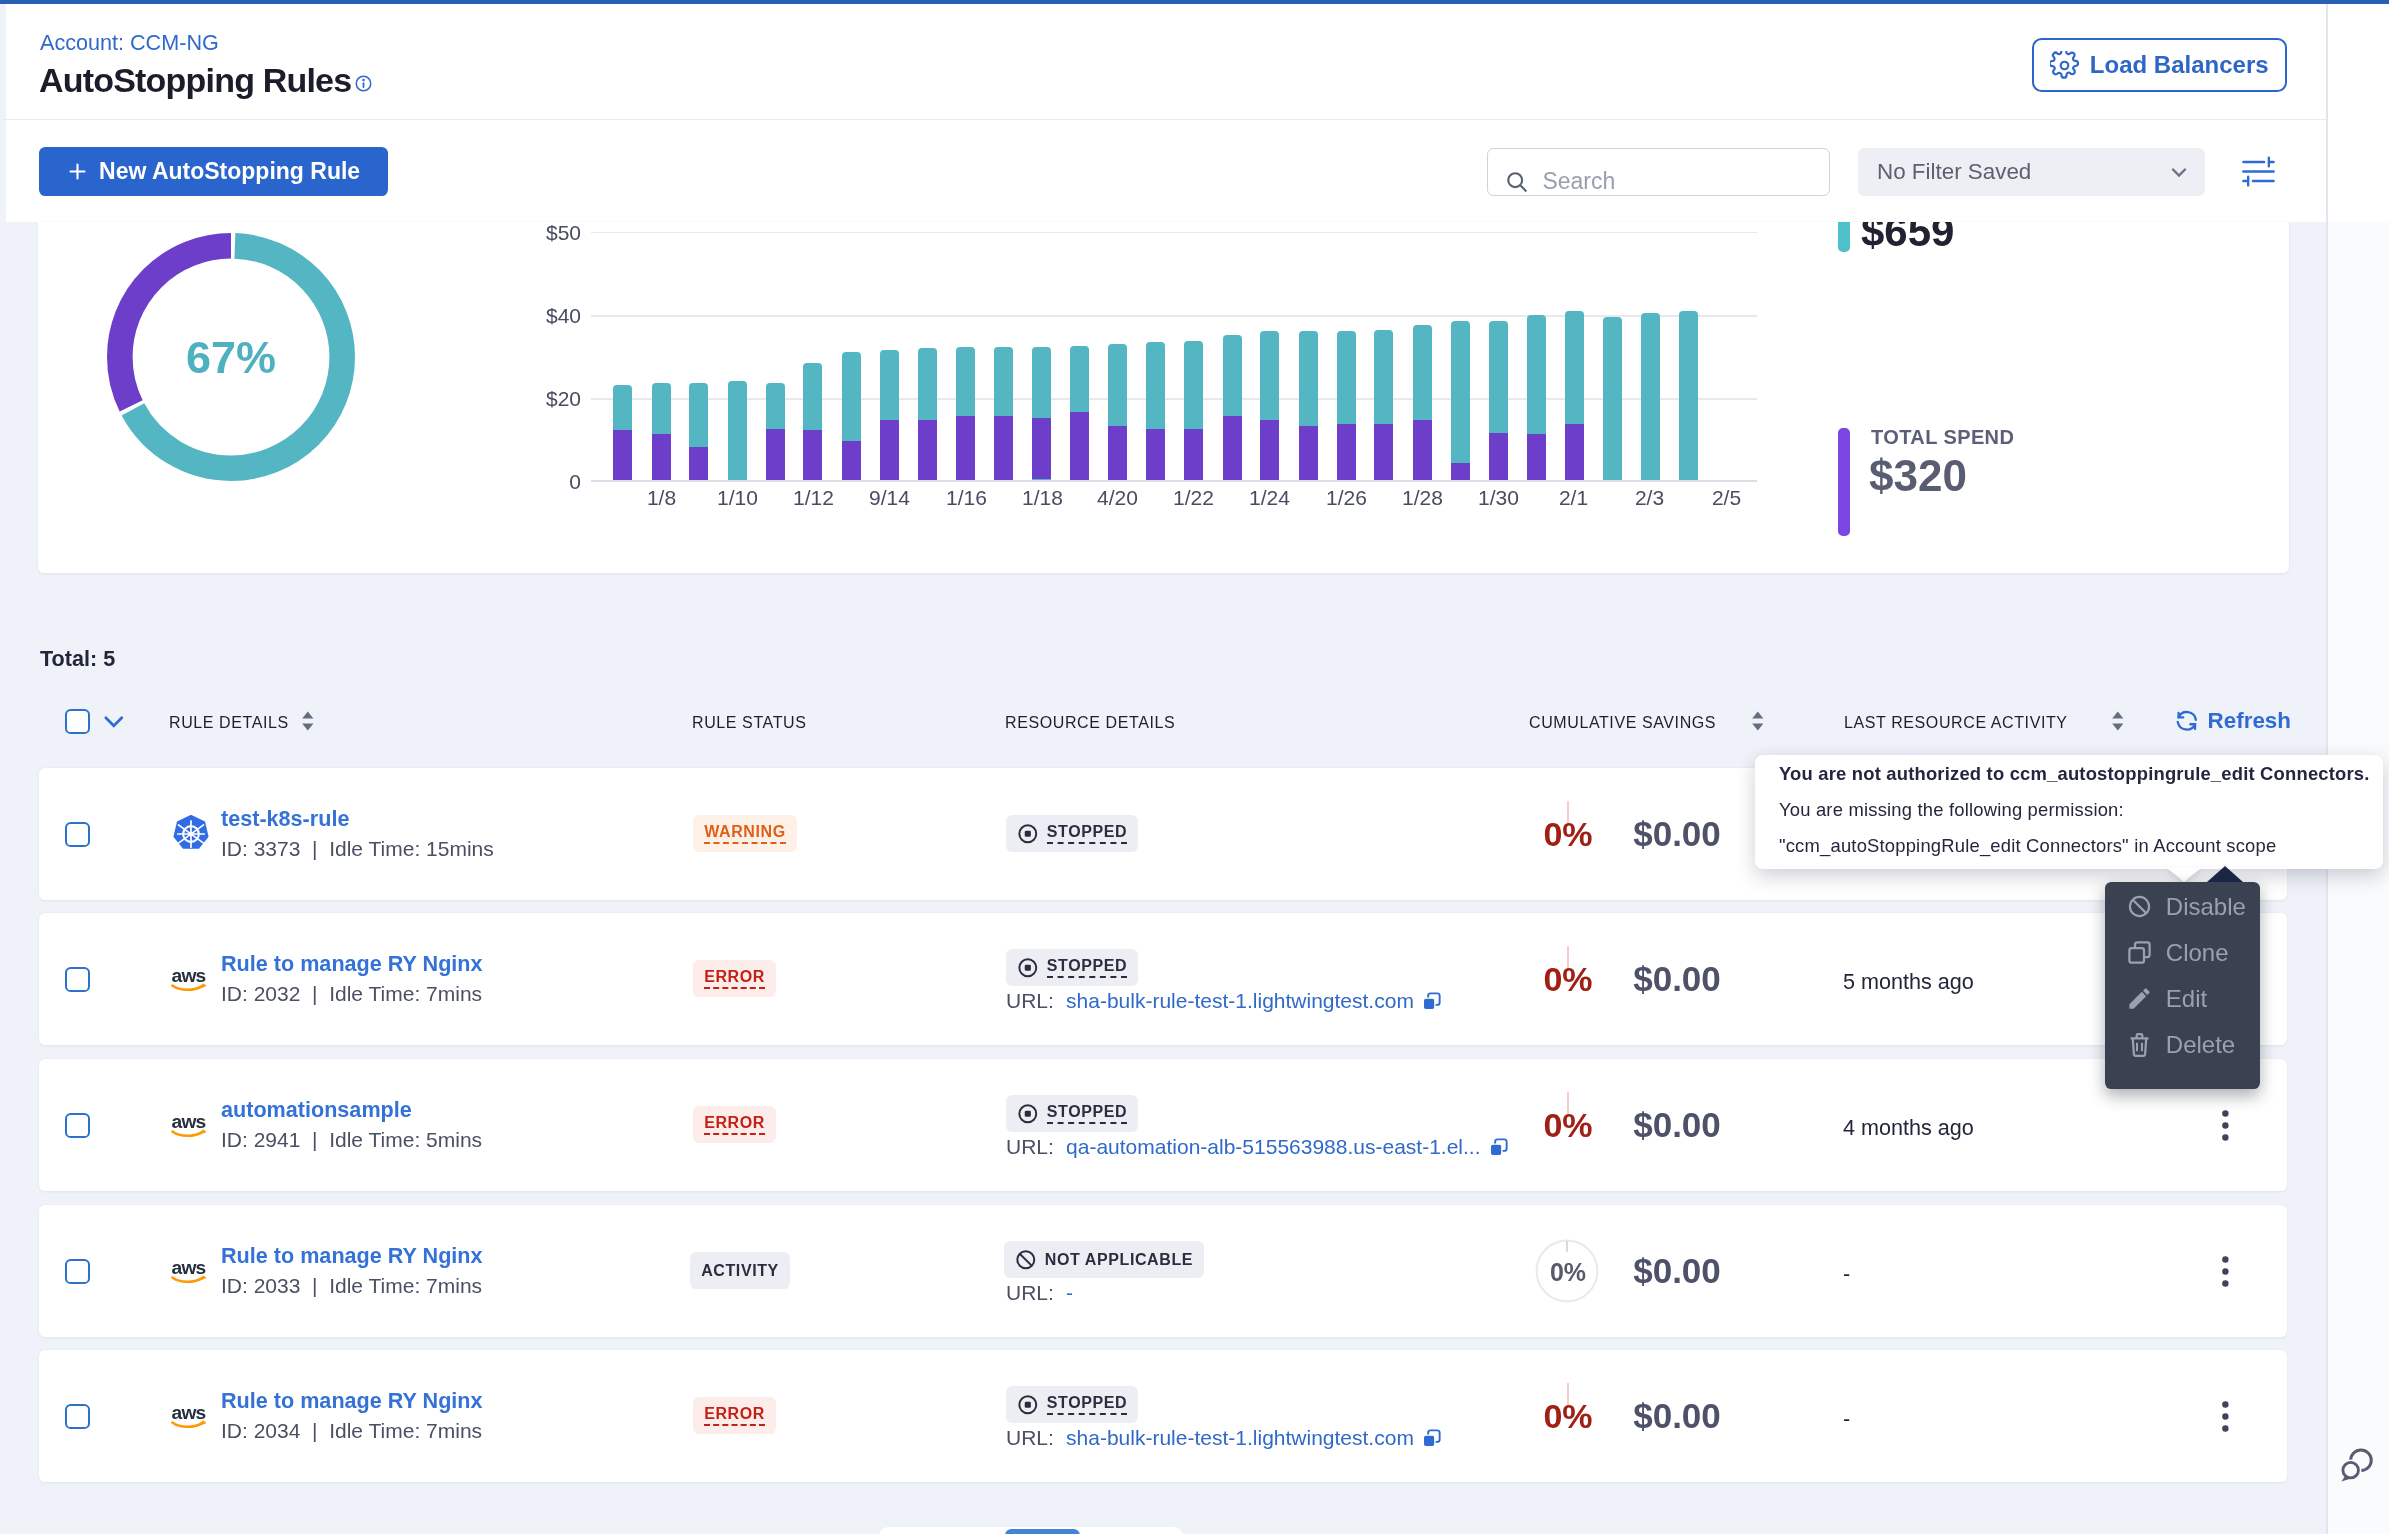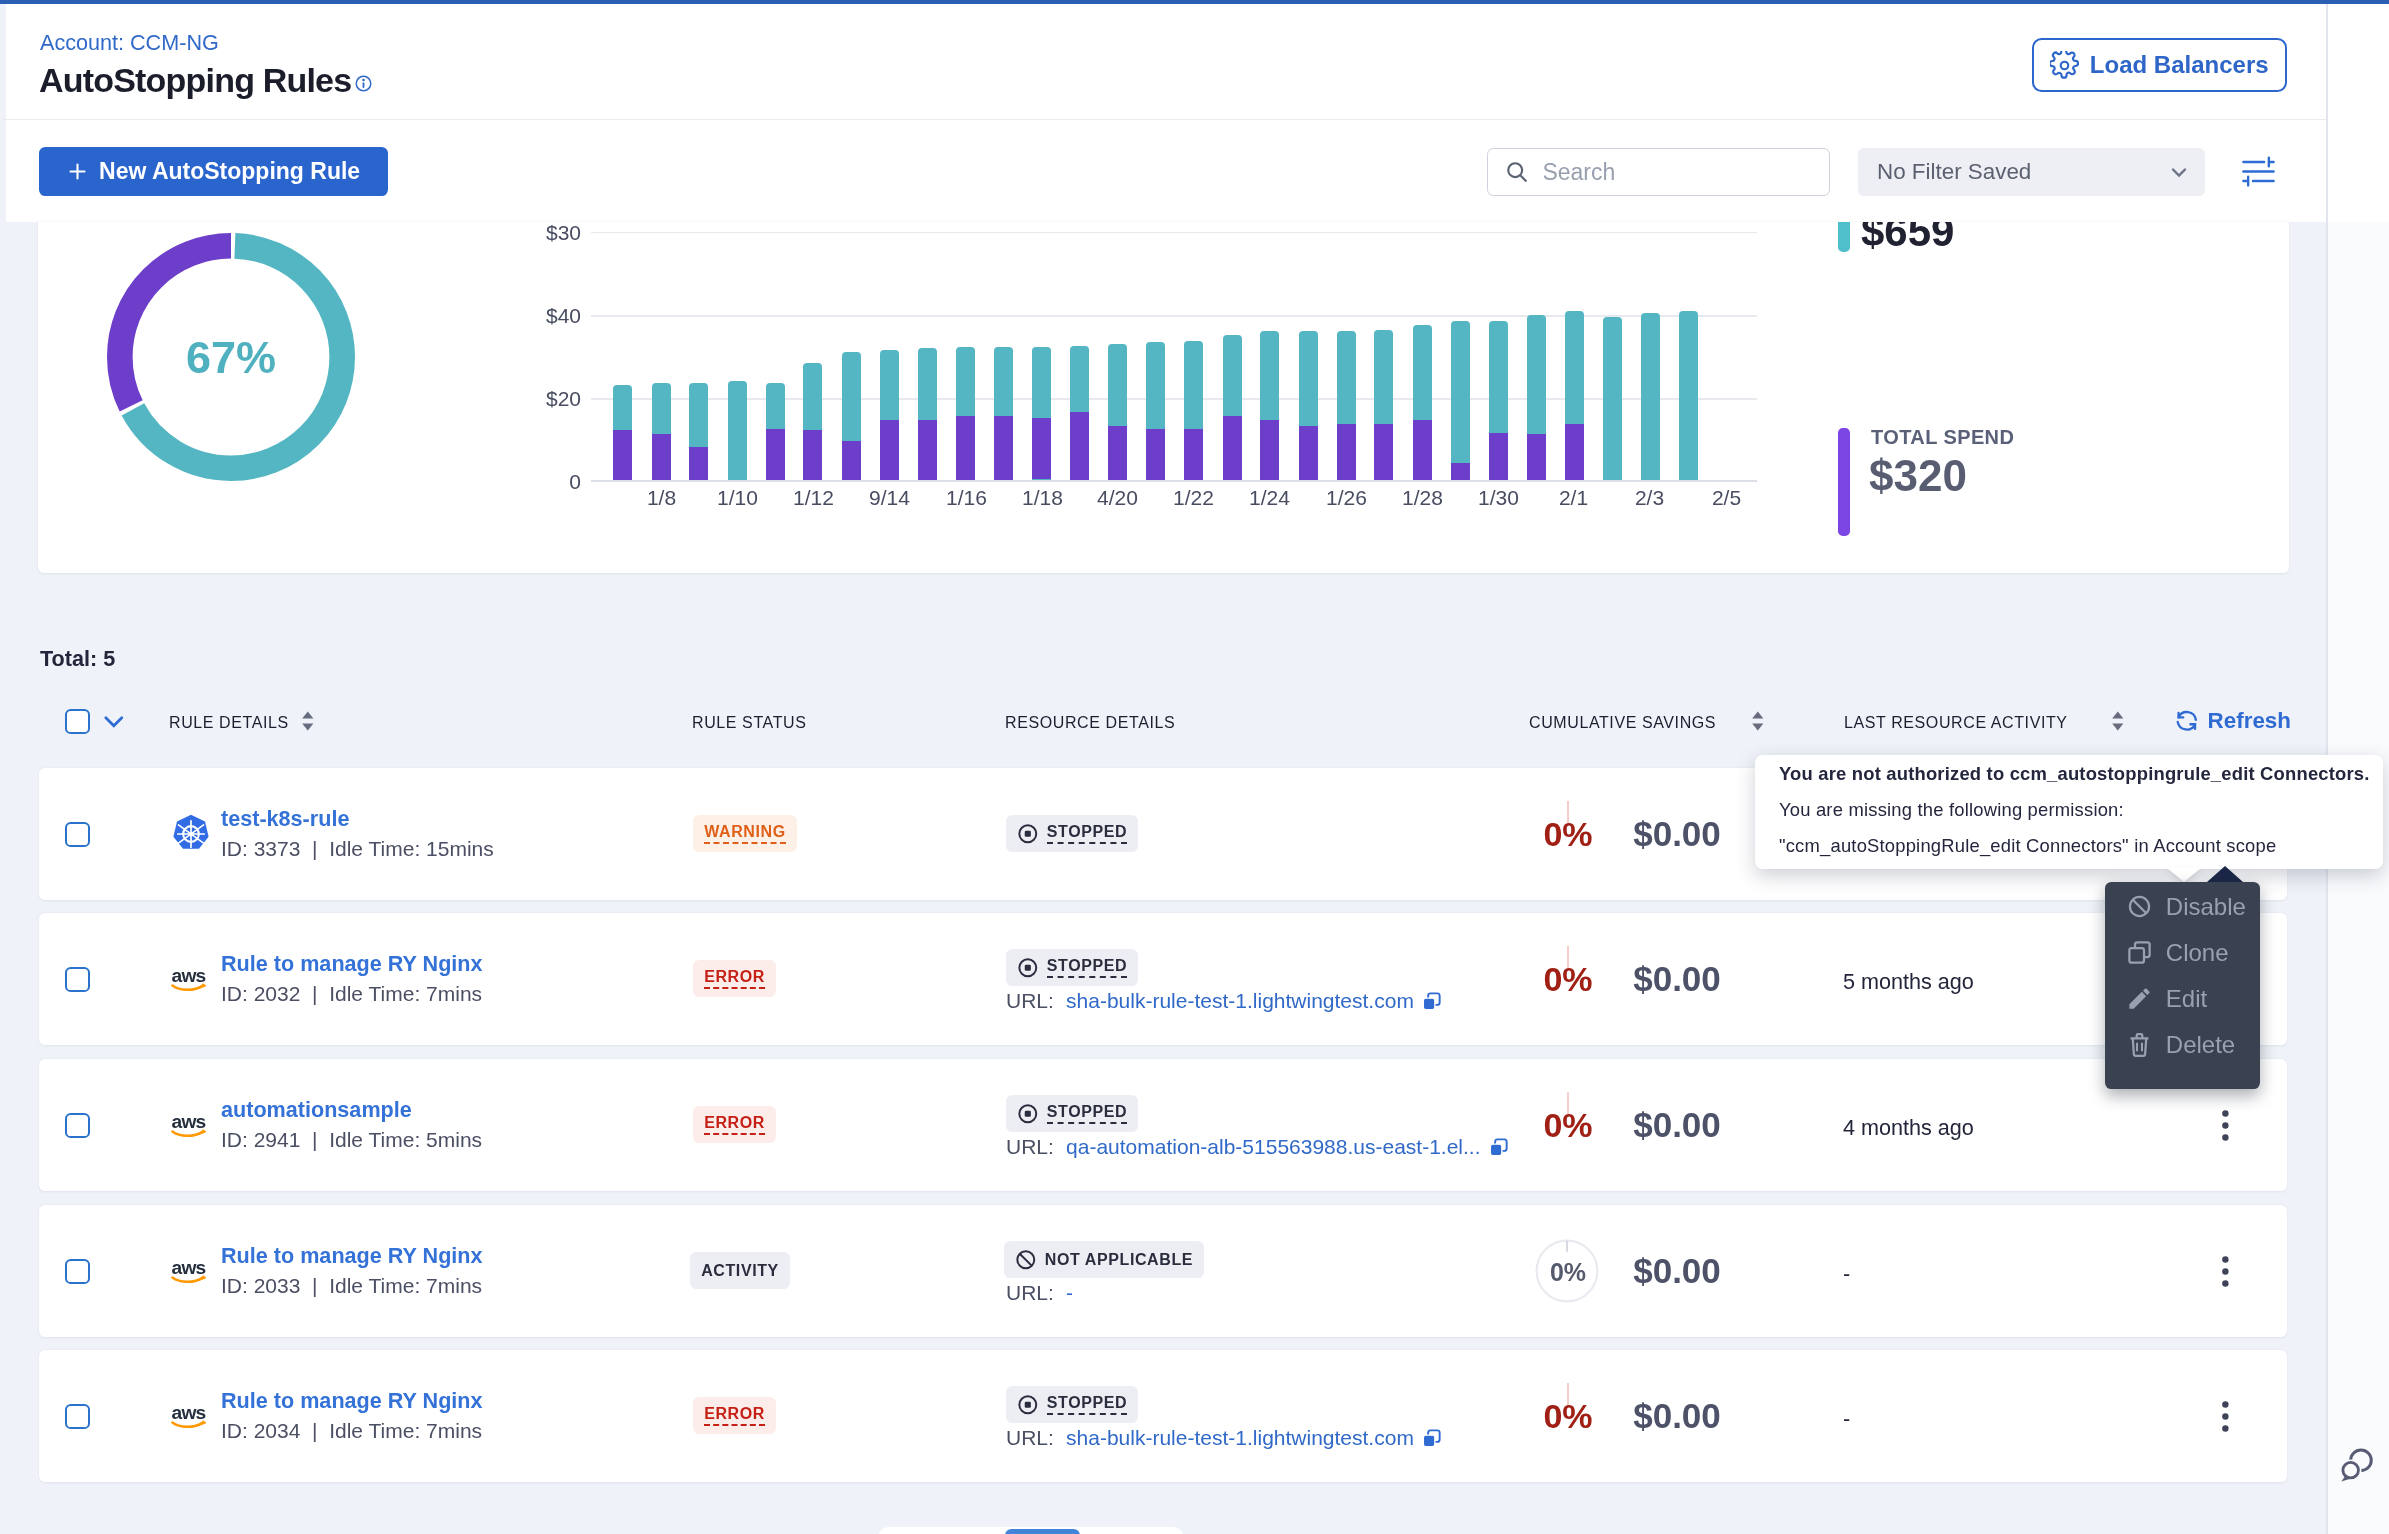--- a/index.html
+++ b/index.html
@@ -10,21 +10,21 @@
 #topbar{left:0;top:0;width:2389px;height:4px;background:#2a5fb3}
 #gutter{left:2326px;top:0;width:63px;height:1535px;background:#fafbfd}
 #hdr{left:0;top:4px;width:2326px;height:115px;background:#fff;border-left:6.4px solid #eff2f8}
 #toolbar{left:0;top:119px;width:2326px;height:103px;background:#fff;border-left:6.4px solid #eff2f8;border-top:1.6px solid #e9ebf1}
 #gutterTop{left:2326px;top:0;width:63px;height:222px;background:#fff}
 #vdiv{left:2326px;top:4px;width:1.6px;height:1531px;background:#e2e4ee}
 #account{left:40px;top:29.5px;font-size:21.6px;color:#3069c8}
 #title{left:39px;top:61px;font-size:34px;font-weight:700;color:#1b1d2b;letter-spacing:-0.8px}
 #lbbtn{left:2032px;top:38px;width:255px;height:54px;border:2.4px solid #2b66cc;border-radius:9.6px;display:flex;align-items:center;justify-content:center;gap:10.4px;color:#2e66c8;font-size:24px;font-weight:700;background:#fff}
 #newbtn{left:39px;top:147px;width:349px;height:49px;background:#2a64cd;border-radius:6.4px;color:#fff;font-size:23px;font-weight:700;display:flex;align-items:center;justify-content:center;gap:11.2px}
-#search{left:1487px;top:148px;width:343px;height:48px;background:#fff;border:1.6px solid #cdd2dc;border-radius:6.4px;display:flex;align-items:center;gap:12.8px;padding-left:16px;color:#98a0af;font-size:23px}
+#search{left:1487px;top:148px;width:343px;height:48px;background:#fff;border:1.6px solid #cdd2dc;border-radius:6.4px;display:flex;align-items:flex-end;gap:12.8px;padding-left:16px;color:#98a0af;font-size:23px}
 #nofilter{left:1858px;top:148px;width:347px;height:48px;background:#edeff5;border-radius:6.4px;display:flex;align-items:center;color:#5b6170;font-size:22.4px;font-weight:400;padding-left:19px}
 #nofilter svg{margin-left:auto;margin-right:14.4px}
 
 #card{left:38px;top:222px;width:2251px;height:351px;background:#fff;border-radius:0 0 6.4px 6.4px;box-shadow:0 0.8px 2.4px rgba(40,50,80,.08);overflow:hidden}
 #donutwrap{left:69px;top:11.2px;width:248px;height:248px}
 #pct{left:0;top:99px;width:248px;text-align:center;font-size:45px;font-weight:700;color:#4fb1bf}
 .grid{position:absolute;left:553px;width:1166px;height:1.6px;background:#e7e9ef}
 .ylab{position:absolute;width:64px;text-align:right;font-size:21px;color:#484c60}
 .xlab{position:absolute;width:77px;text-align:center;font-size:21px;color:#484c60;top:264px}
 .bar{position:absolute;width:19px;background:#54b6c2;border-radius:4px 4px 0 0}
@@ -107,21 +107,21 @@
         <circle cx="155" cy="155" r="139" fill="none" stroke="#54b6c2" stroke-width="32" stroke-dasharray="581.2 873.3" stroke-dashoffset="-5"></circle>
         <circle cx="155" cy="155" r="139" fill="none" stroke="#6d3ec9" stroke-width="32" stroke-dasharray="283.2 873.3" stroke-dashoffset="-591"></circle>
       </g>
     </svg>
     <div class="abs" id="pct">67%</div>
   </div>
   <div class="grid" style="top:9.6px"></div>
   <div class="grid" style="top:93px"></div>
   <div class="grid" style="top:176px"></div>
   <div class="grid" style="top:258px;background:#dcdfe7"></div>
-  <div class="ylab" style="left:479px;top:-0.8px">$30</div>
+  <div class="ylab" style="left:479px;top:-0.8px">$50</div>
   <div class="ylab" style="left:479px;top:82px">$40</div>
   <div class="ylab" style="left:479px;top:165px">$20</div>
   <div class="ylab" style="left:479px;top:248px">0</div>
   <div class="abs" id="barwrap" style="left:-38px;top:-222px;width:2251px;height:573px">
 <div class="bar" style="left:613px;top:385px;height:95px"></div>
 <div class="barp" style="left:613px;top:430px;height:50px"></div>
 <div class="bar" style="left:652px;top:383px;height:97px"></div>
 <div class="barp" style="left:652px;top:434px;height:46px"></div>
 <div class="bar" style="left:689px;top:383px;height:97px"></div>
 <div class="barp" style="left:689px;top:447px;height:33px"></div>

